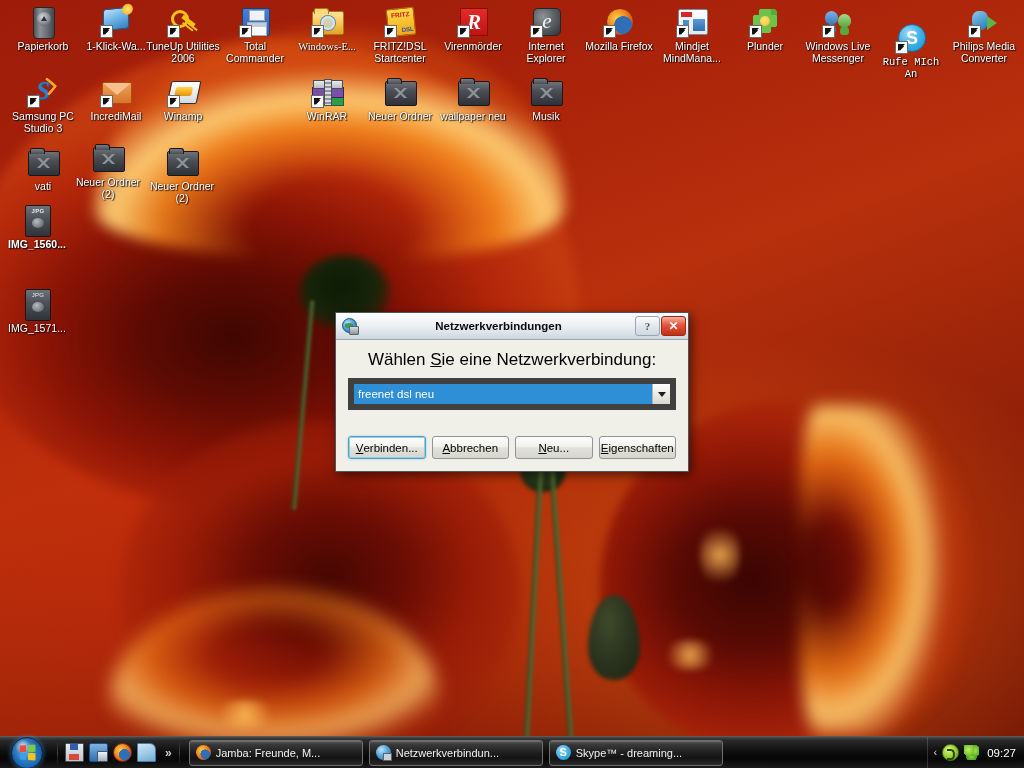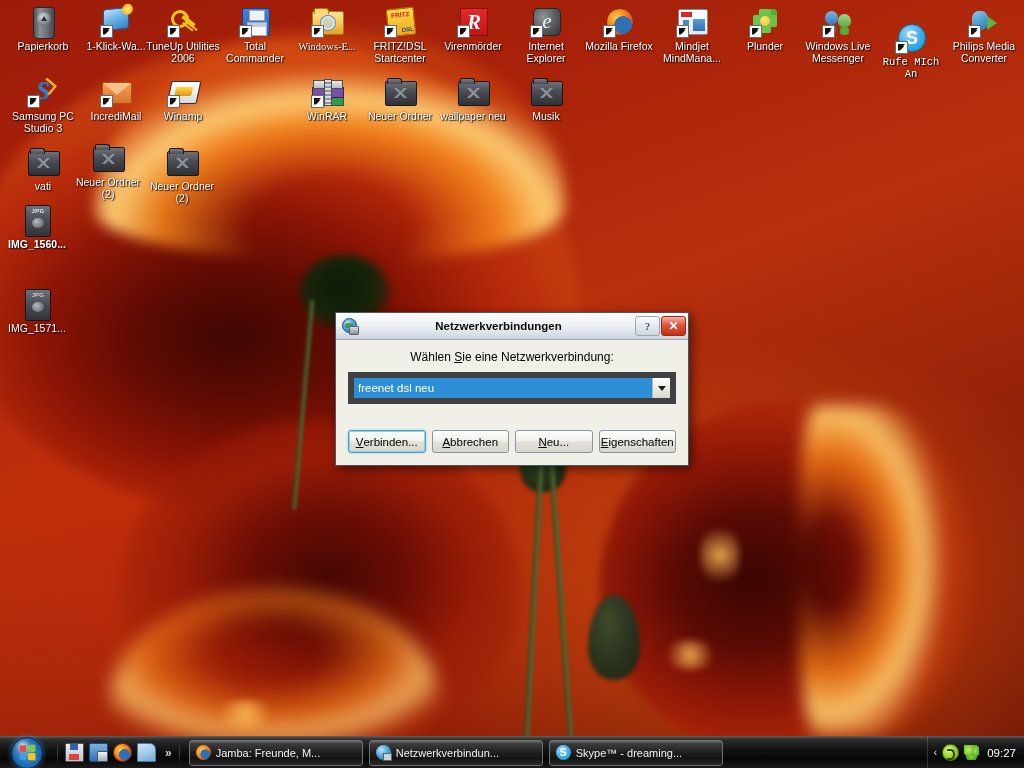--- a/index.html
+++ b/index.html
@@ -675,21 +675,21 @@
     color: #ffffff;
     font-weight: bold;
     font-family: "Liberation Sans", sans-serif;
     font-size: 12px;
   }
   #dlg-body {
     padding: 10px 12px 12px 12px;
     background: #f0efe8;
   }
   #dlg-prompt {
-    font-size: 12px;
+    font-size: 17px;
     color: #000;
     margin-bottom: 8px;
   }
   #combo {
     height: 20px;
     border: 6px solid #404040;
     background: #ffffff;
     display: flex;
     align-items: stretch;
     margin-bottom: 6px;

